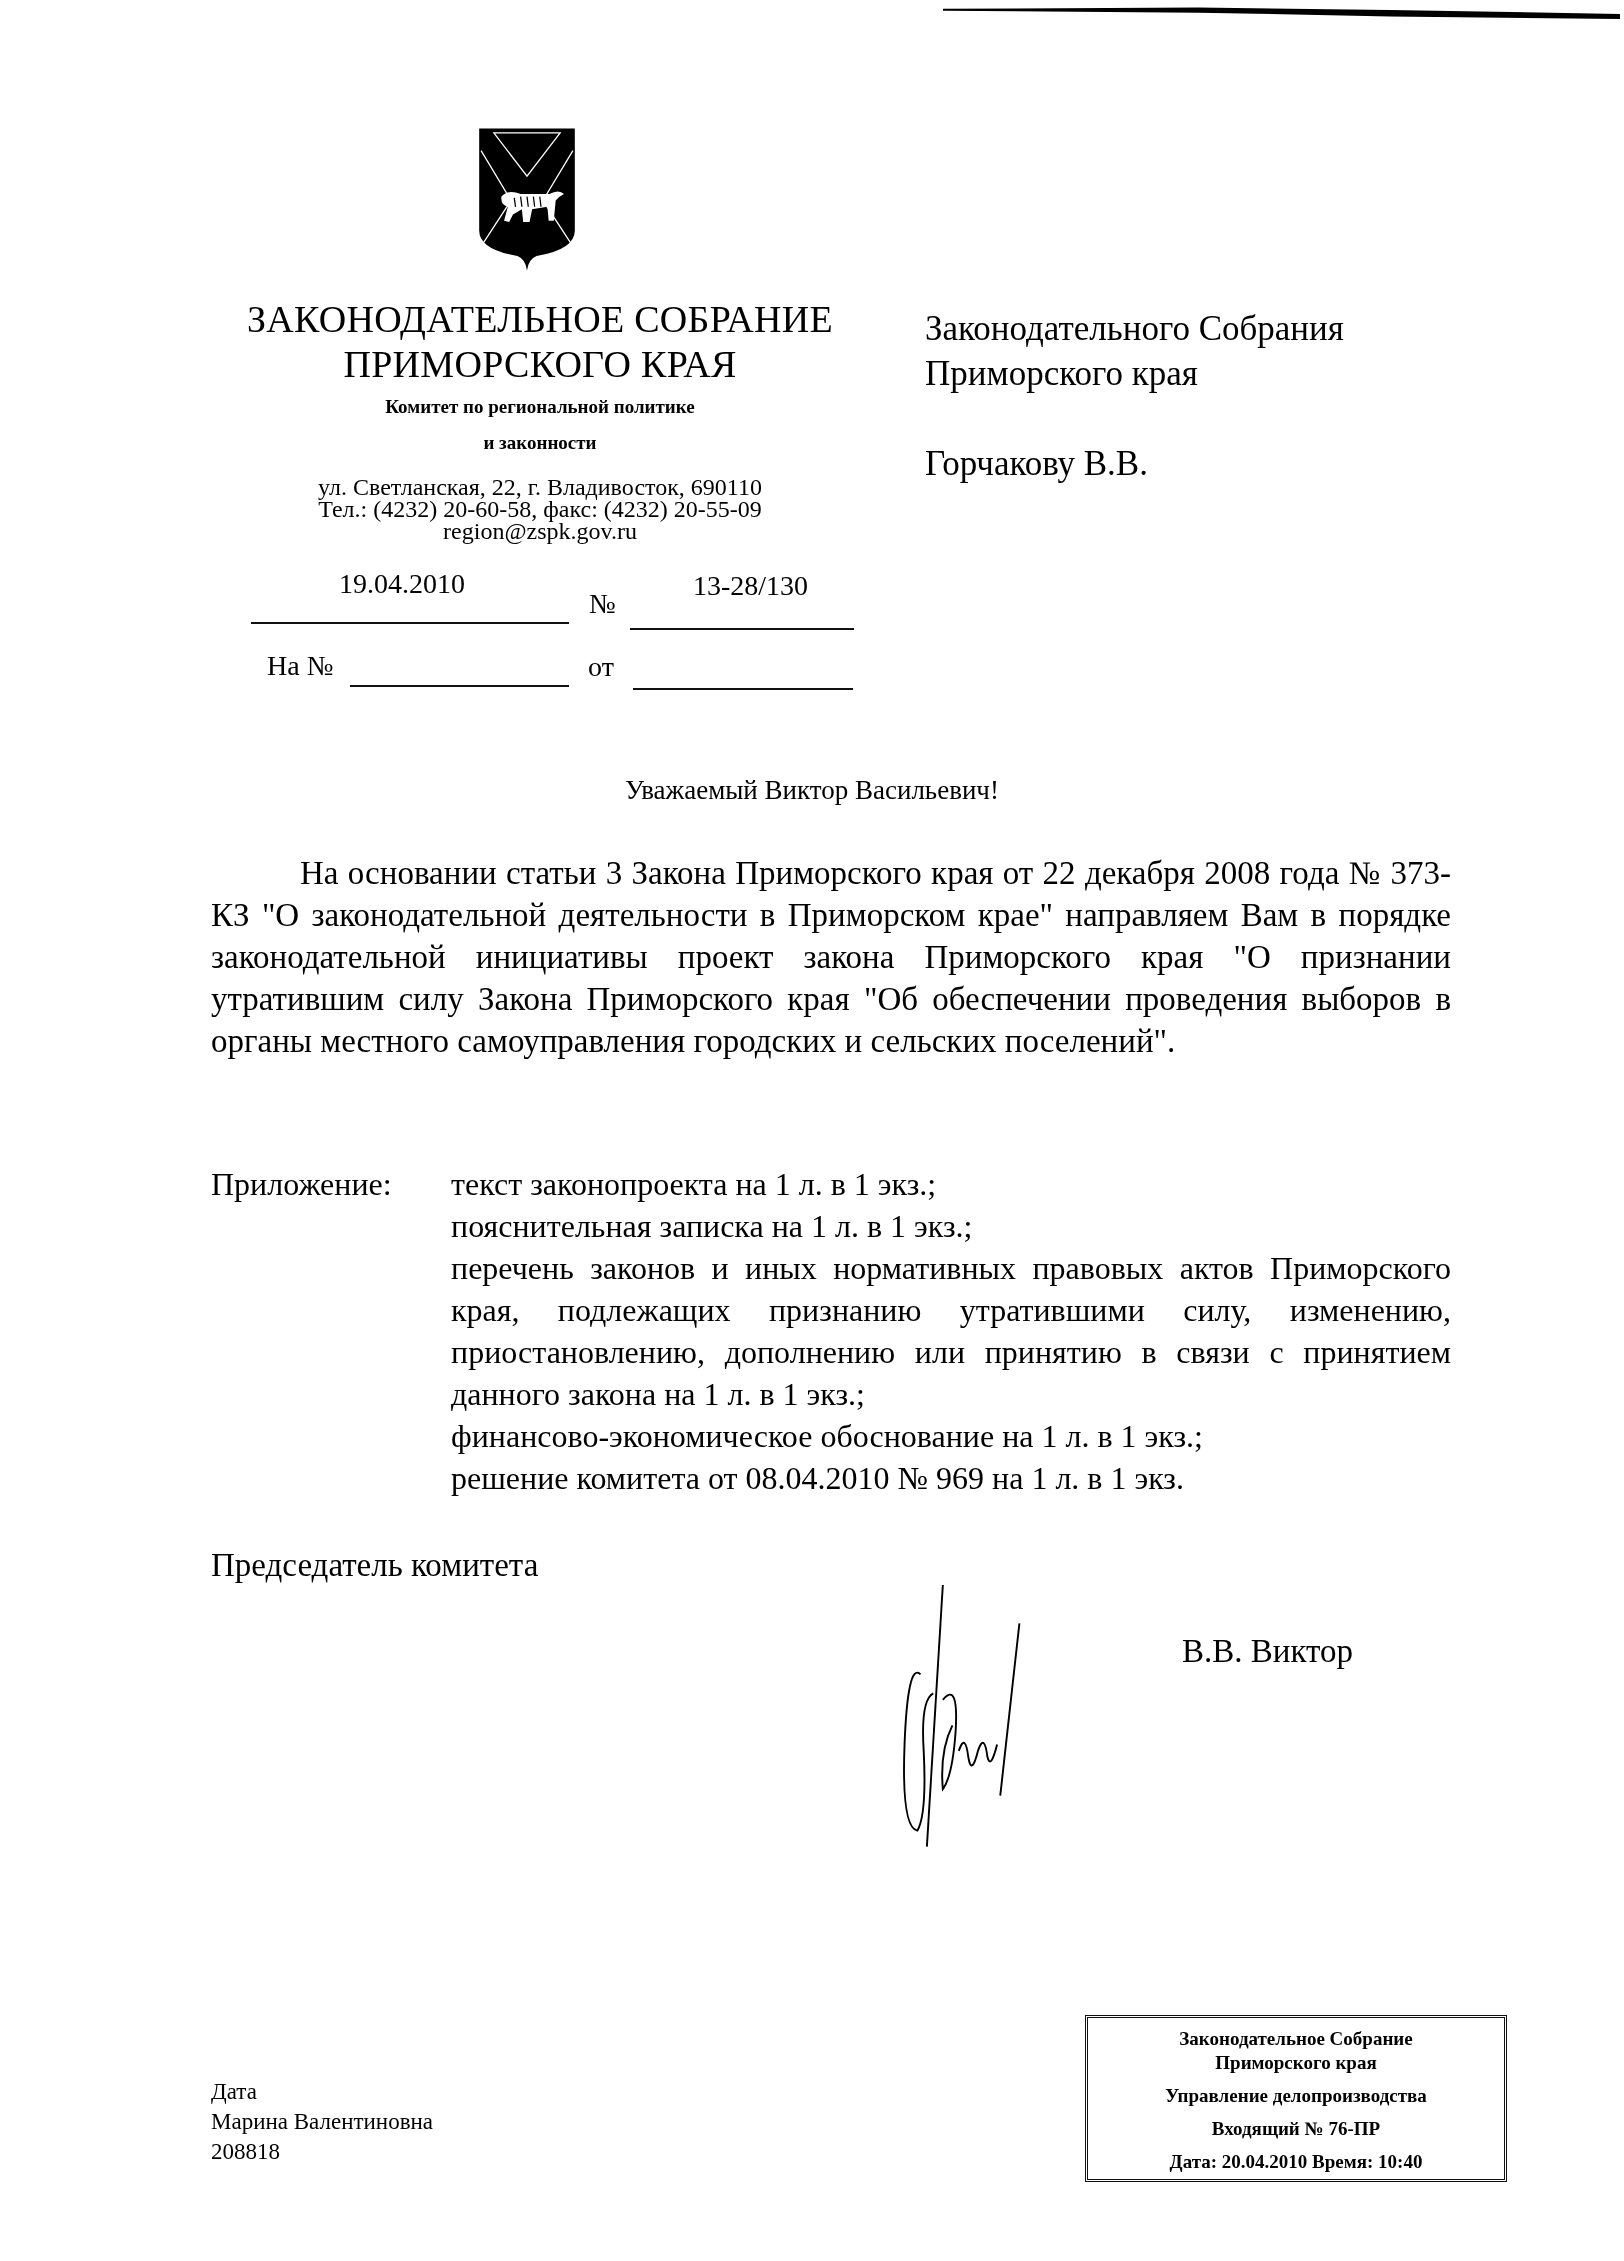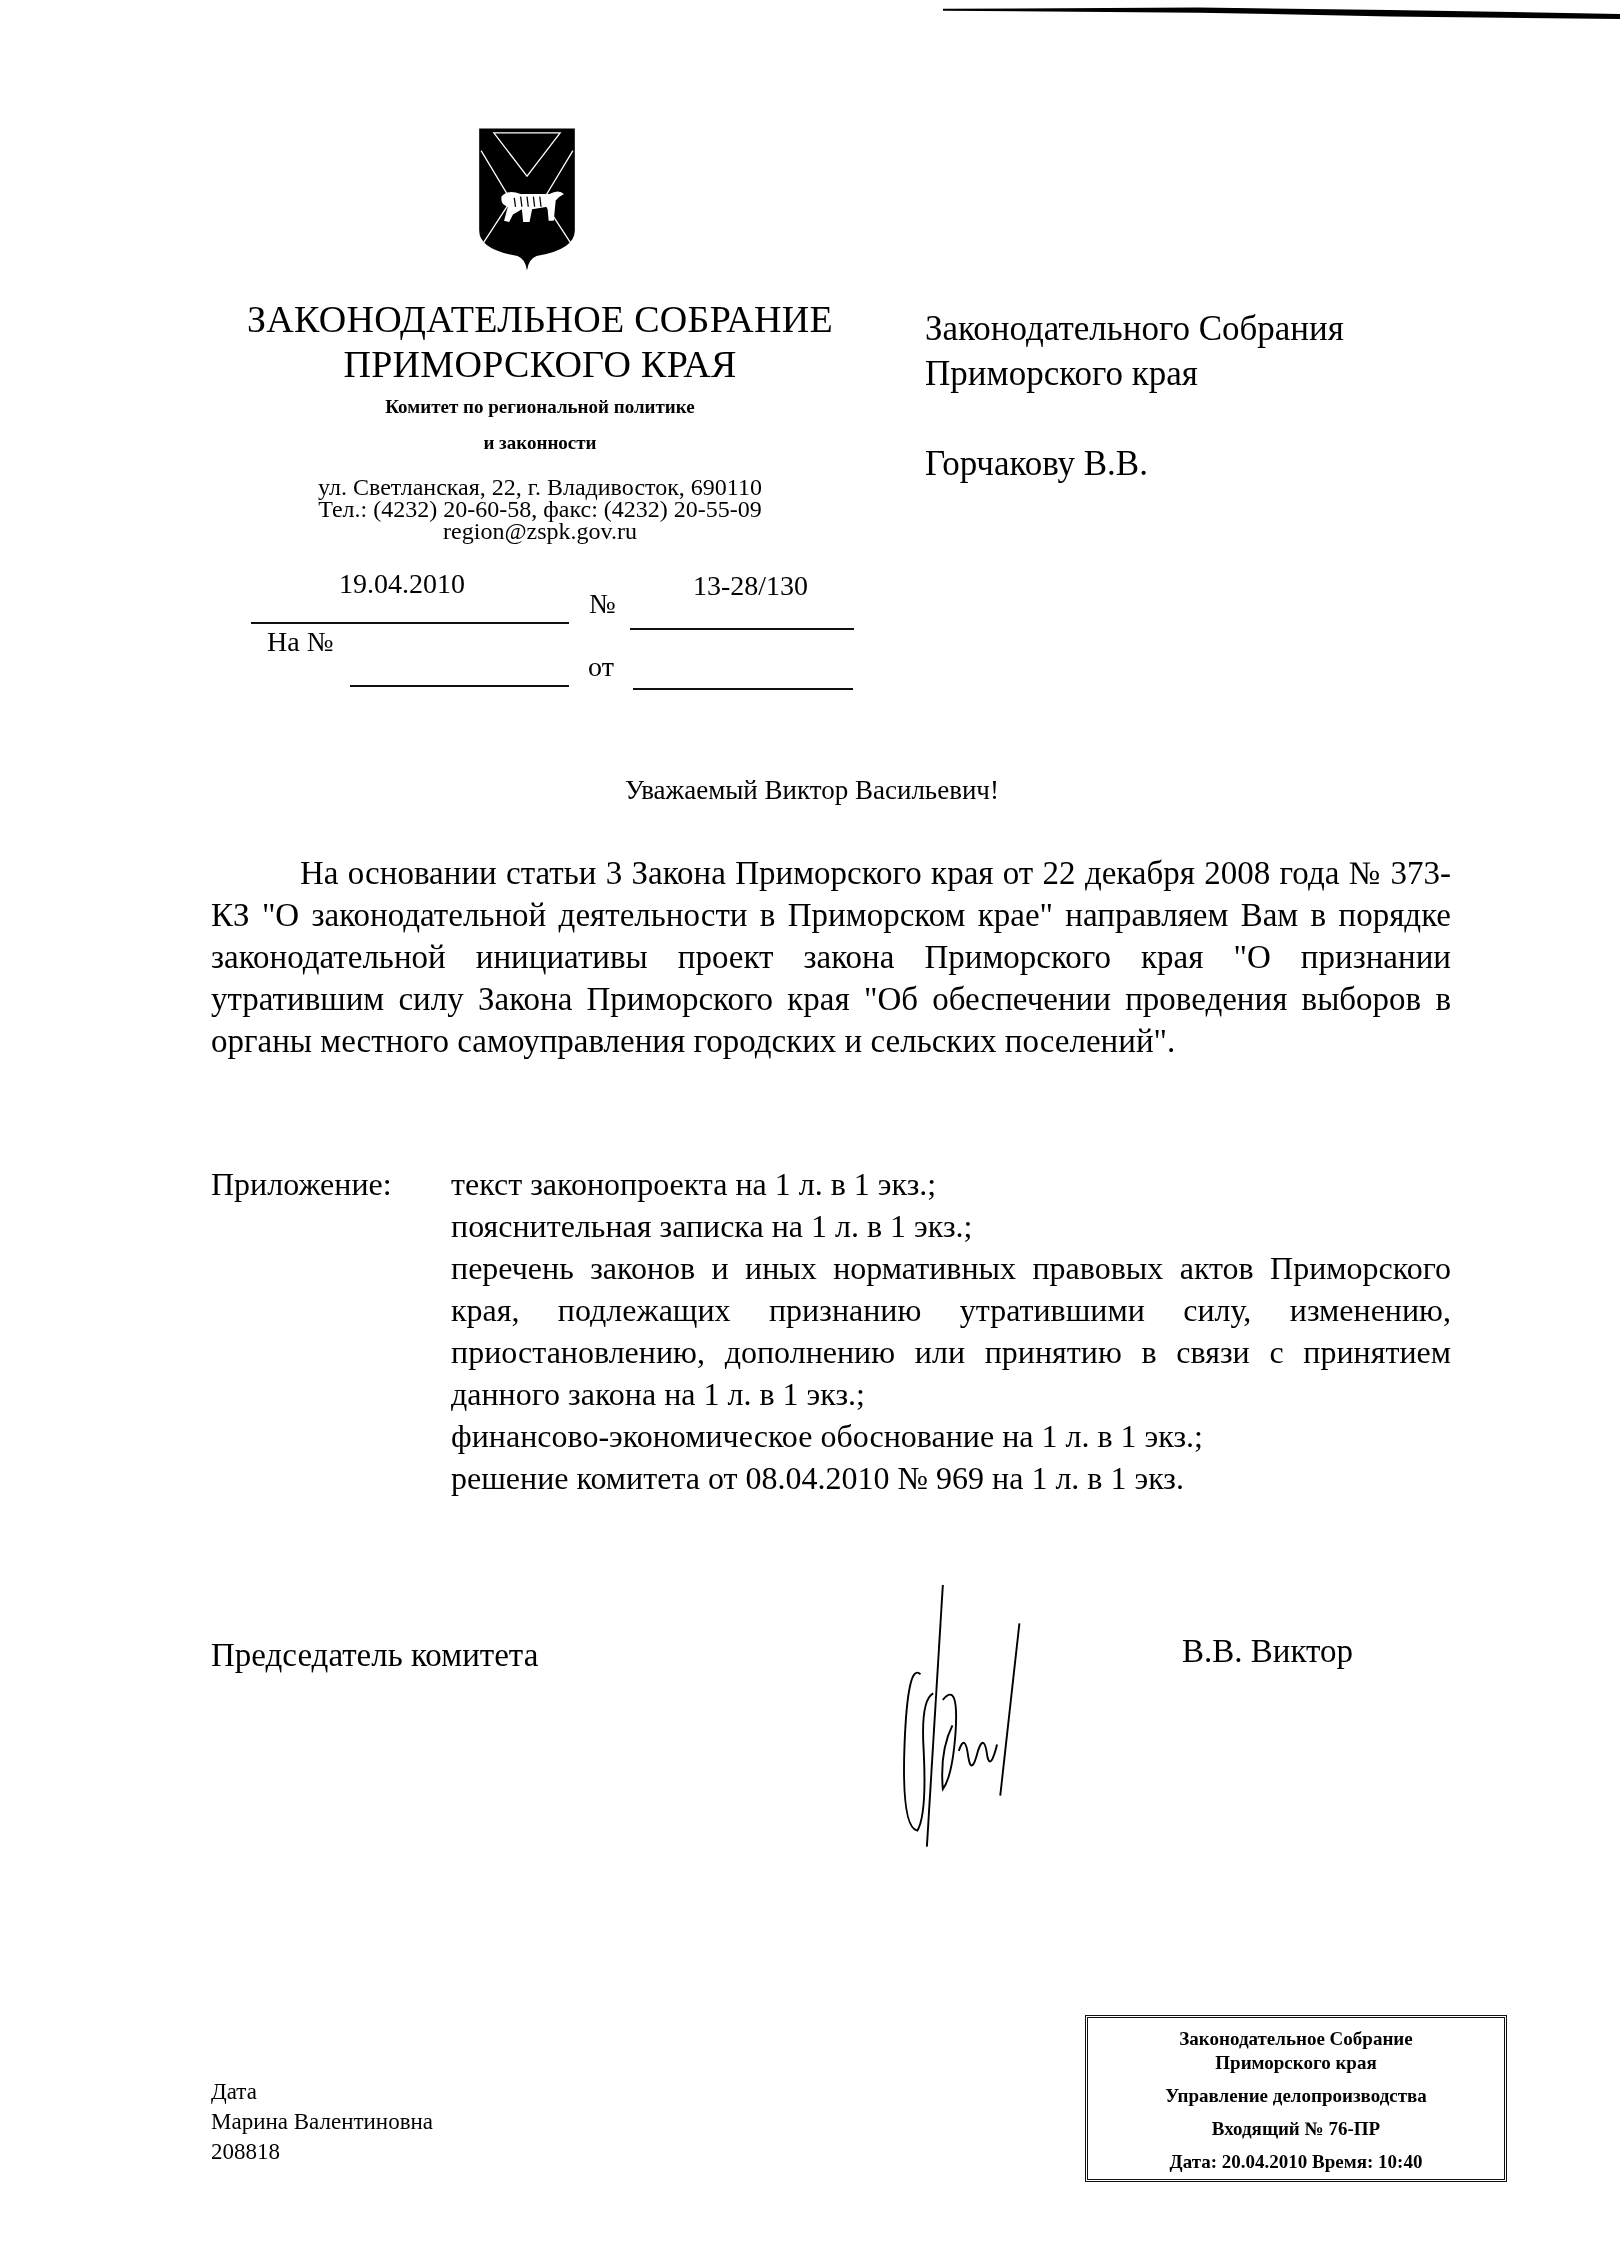--- a/index.html
+++ b/index.html
@@ -15,34 +15,34 @@
   .org-address { top:476px; font-size:24px; line-height:22px; }
 
   .addressee { left:925px; top:306px; font-size:35px; line-height:45px; }
   .addressee .gap { height:45px; }
 
   .reg { font-size:28px; }
   .reg-date { left:339px; top:568px; }
   .reg-num-sign { left:589px; top:588px; }
   .reg-num { left:693px; top:570px; }
   .uline { position:absolute; height:1.9px; background:#111; }
-  .reg-ref-label { left:267px; top:626px; }
+  .reg-ref-label { left:267px; top:650px; }
   .reg-ref-from { left:588px; top:651px; }
 
   .salutation { left:0; width:1624px; top:775px; text-align:center; font-size:27px; }
 
   .body-text { left:211px; width:1240px; top:852px; font-size:33px; line-height:42px;
                text-align:justify; text-indent:89px; }
 
   .attach { left:211px; width:1240px; top:1163px; font-size:32px; line-height:42px; }
   .attach-label { position:absolute; left:0; top:0; }
   .attach-list { position:absolute; left:240px; width:1000px; top:0; }
   .attach-item { text-align:justify; text-align-last:left; }
 
-  .sign-role { left:211px; top:1637px; font-size:33px; }
+  .sign-role { left:211px; top:1547px; font-size:33px; }
   .sign-name { left:1182px; top:1633px; font-size:33px; }
   .signature { left:882px; top:1585px; width:211px; height:268px; }
 
   .contact { left:211px; top:2077px; font-size:23px; line-height:30px; }
 
   .stamp { left:1085px; top:2015px; width:422px; height:167px; border:3.8px double #111;
            box-sizing:border-box; text-align:center; font-weight:bold; font-size:19px;
            padding-top:9px; }
   .stamp div { line-height:24px; }
   .stamp .sp { margin-top:9px; }

